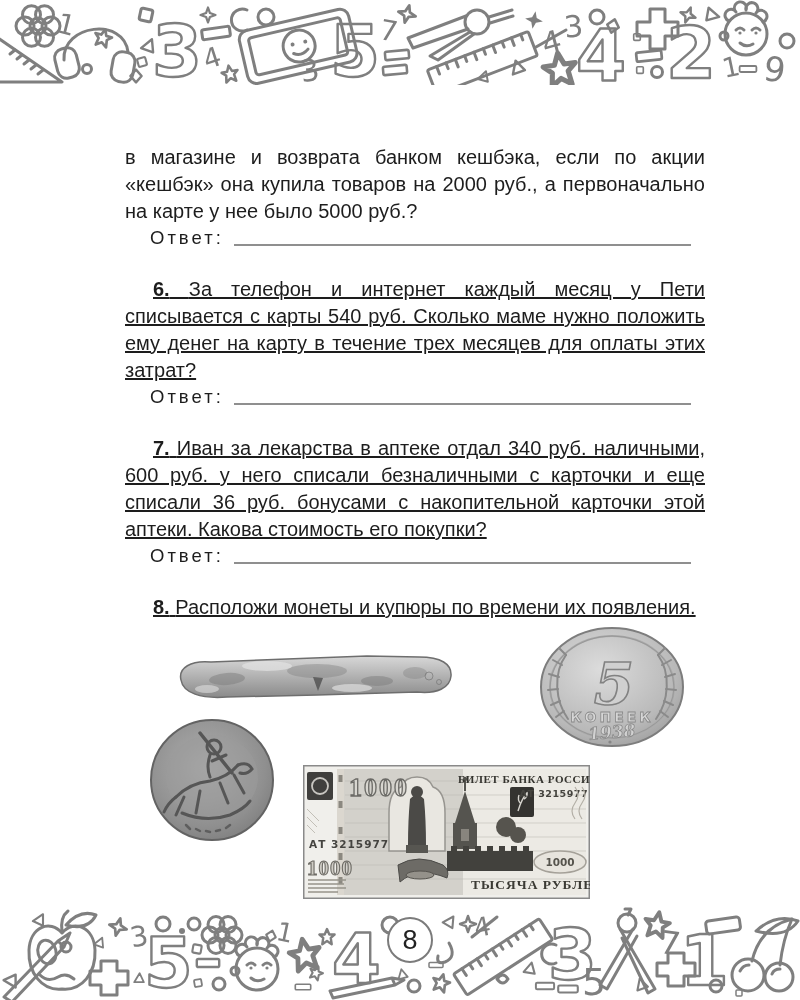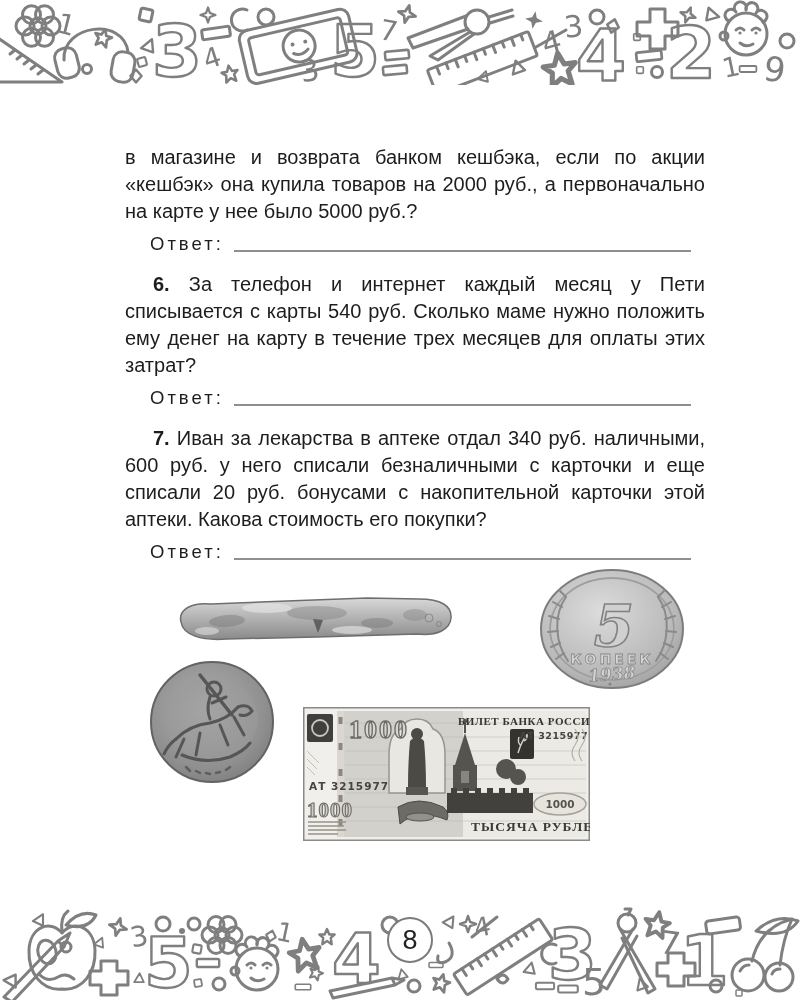--- a/index.html
+++ b/index.html
@@ -4,23 +4,23 @@
 <style>
   html,body{margin:0;padding:0;background:#fff;}
   .page{position:relative;width:800px;height:1000px;background:#ffffff;overflow:hidden;
         font-family:"Liberation Sans",sans-serif;color:#1d1d1d;}
   .border-svg{position:absolute;left:0;}
   .border-top{top:0;}
   .border-bottom{bottom:0;}
   .content{position:absolute;left:125px;top:85px;width:580px;}
   p.para{font-size:20px;line-height:27px;text-align:justify;margin:0;}
   p.intro{margin-top:59px;}
-  p.q{margin-top:16px;text-indent:28px;}
+  p.q{margin-top:27px;text-indent:28px;text-decoration:underline;}
   .qnum{font-weight:bold;}
-  .answer-row{display:flex;align-items:flex-end;margin-top:6px;height:24px;}
+  .answer-row{display:flex;align-items:flex-end;height:24px;}
   .answer-label{font-size:18.5px;letter-spacing:3px;padding-left:25px;white-space:nowrap;}
   .answer-line{flex:1;border-bottom:2px solid #8f8f8f;margin:0 14px 3px 10px;height:18px;}
   .figures{position:relative;height:280px;margin-top:4px;}
   .fig{position:absolute;}
   .page-number{position:absolute;left:387px;top:917px;width:46px;height:46px;box-sizing:border-box;
         border:2.5px solid #7b7b7b;border-radius:50%;background:#ffffff;z-index:5;
         display:flex;align-items:center;justify-content:center;font-size:27px;color:#222;}
   svg .d{fill:none;stroke:#7f7f7f;stroke-width:3;stroke-linecap:round;stroke-linejoin:round;}
   svg .df{fill:#7f7f7f;stroke:none;}
   svg text.dn{fill:none;stroke:#7f7f7f;stroke-width:2.4;font-family:"DejaVu Sans",sans-serif;font-weight:bold;}
@@ -155,27 +155,28 @@
       <span class="answer-line"></span>
     </div>
 
     <p class="para q"><span class="qnum">6.</span> <span>За телефон и интернет каждый месяц у Пети списывается с карты 540 руб. Сколько маме нужно положить ему денег на карту в течение трех месяцев для оплаты этих затрат?</span></p>
 
     <div class="answer-row">
       <span class="answer-label">Ответ:</span>
       <span class="answer-line"></span>
     </div>
 
-    <p class="para q"><span class="qnum">7.</span> <span>Иван за лекарства в аптеке отдал 340 руб. наличными, 600 руб. у него списали безналичными с карточки и еще списали 20 руб. бонусами с накопительной карточки этой аптеки. Какова стоимость его покупки?</span></p>
+    <p class="para q"><span class="qnum">7.</span> <span>Иван за лекарства в аптеке отдал 340 руб. наличными, 600 руб. у него списали безналичными с карточки и еще списали 36 руб. бонусами с накопительной карточки этой аптеки. Какова стоимость его покупки?</span></p>
 
     <div class="answer-row">
       <span class="answer-label">Ответ:</span>
       <span class="answer-line"></span>
     </div>
 
+    <p class="para q"><span class="qnum">8.</span> <span>Расположи монеты и купюры по времени их появления.</span></p>
 
     <div class="figures">
 
       <svg class="fig" style="left:42px;top:24px;" width="290" height="54" viewBox="0 0 290 54">
         <path d="M14,31 C11,19 24,11 44,13 L120,10 200,7 252,8 C274,8 285,15 284,27 C283,39 270,45 250,43 L150,46 60,48 C34,50 16,44 14,31 Z" fill="url(#gIngot)" stroke="#6e6e6e" stroke-width="1.5"></path>
         <ellipse cx="60" cy="30" rx="18" ry="6" fill="#787878" opacity=".45" transform="rotate(-4 60 30)"></ellipse>
         <ellipse cx="150" cy="22" rx="30" ry="7" fill="#7d7d7d" opacity=".4"></ellipse>
         <ellipse cx="210" cy="32" rx="16" ry="5" fill="#787878" opacity=".45"></ellipse>
         <ellipse cx="248" cy="24" rx="12" ry="6" fill="#828282" opacity=".4"></ellipse>
         <ellipse cx="100" cy="17" rx="25" ry="5" fill="#e3e3e3" opacity=".7"></ellipse>

